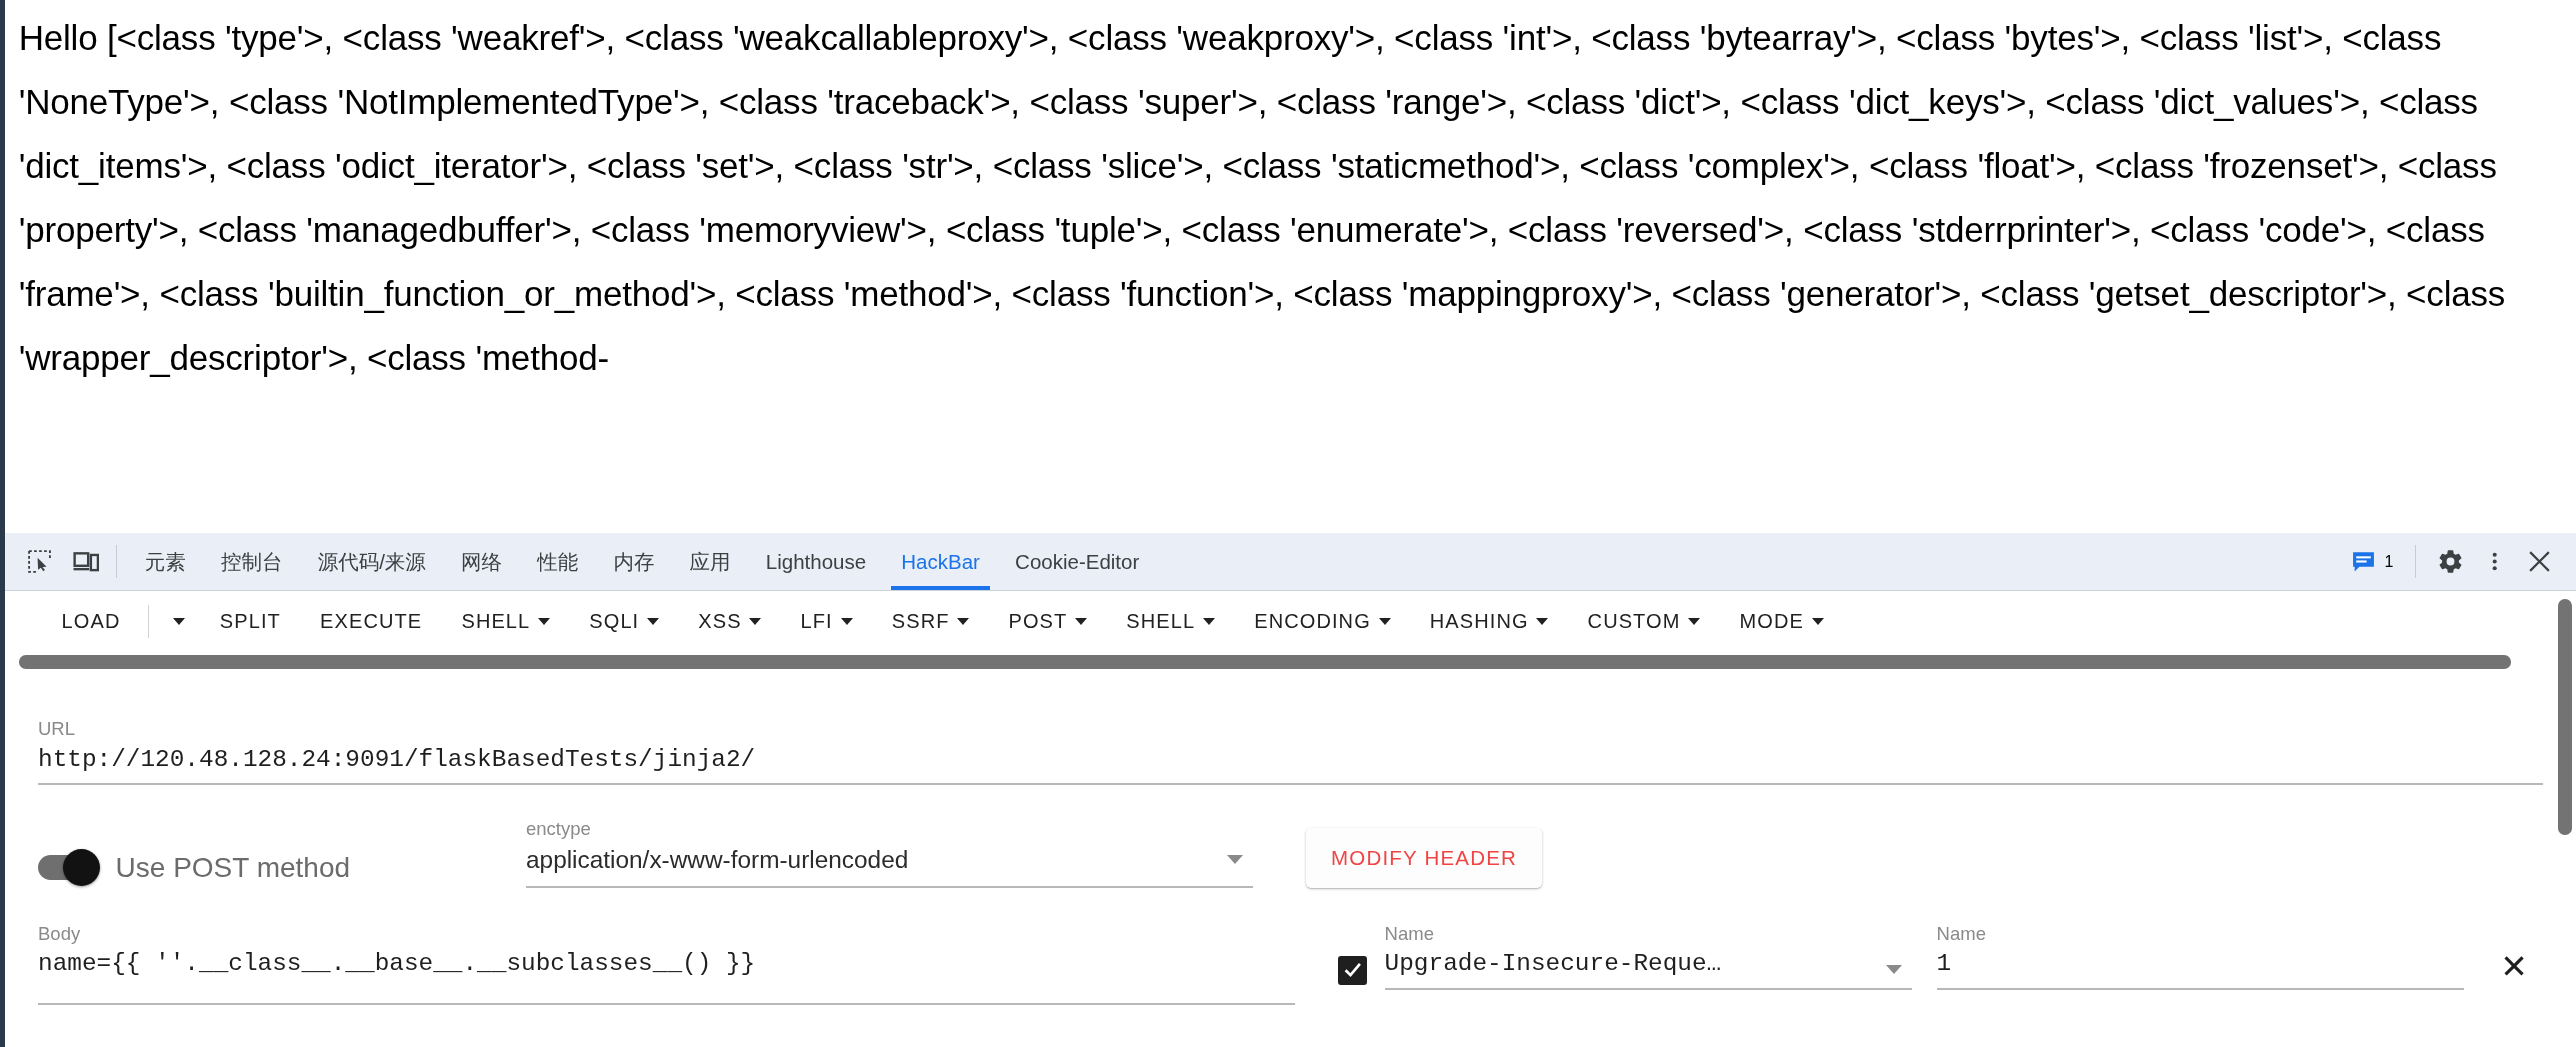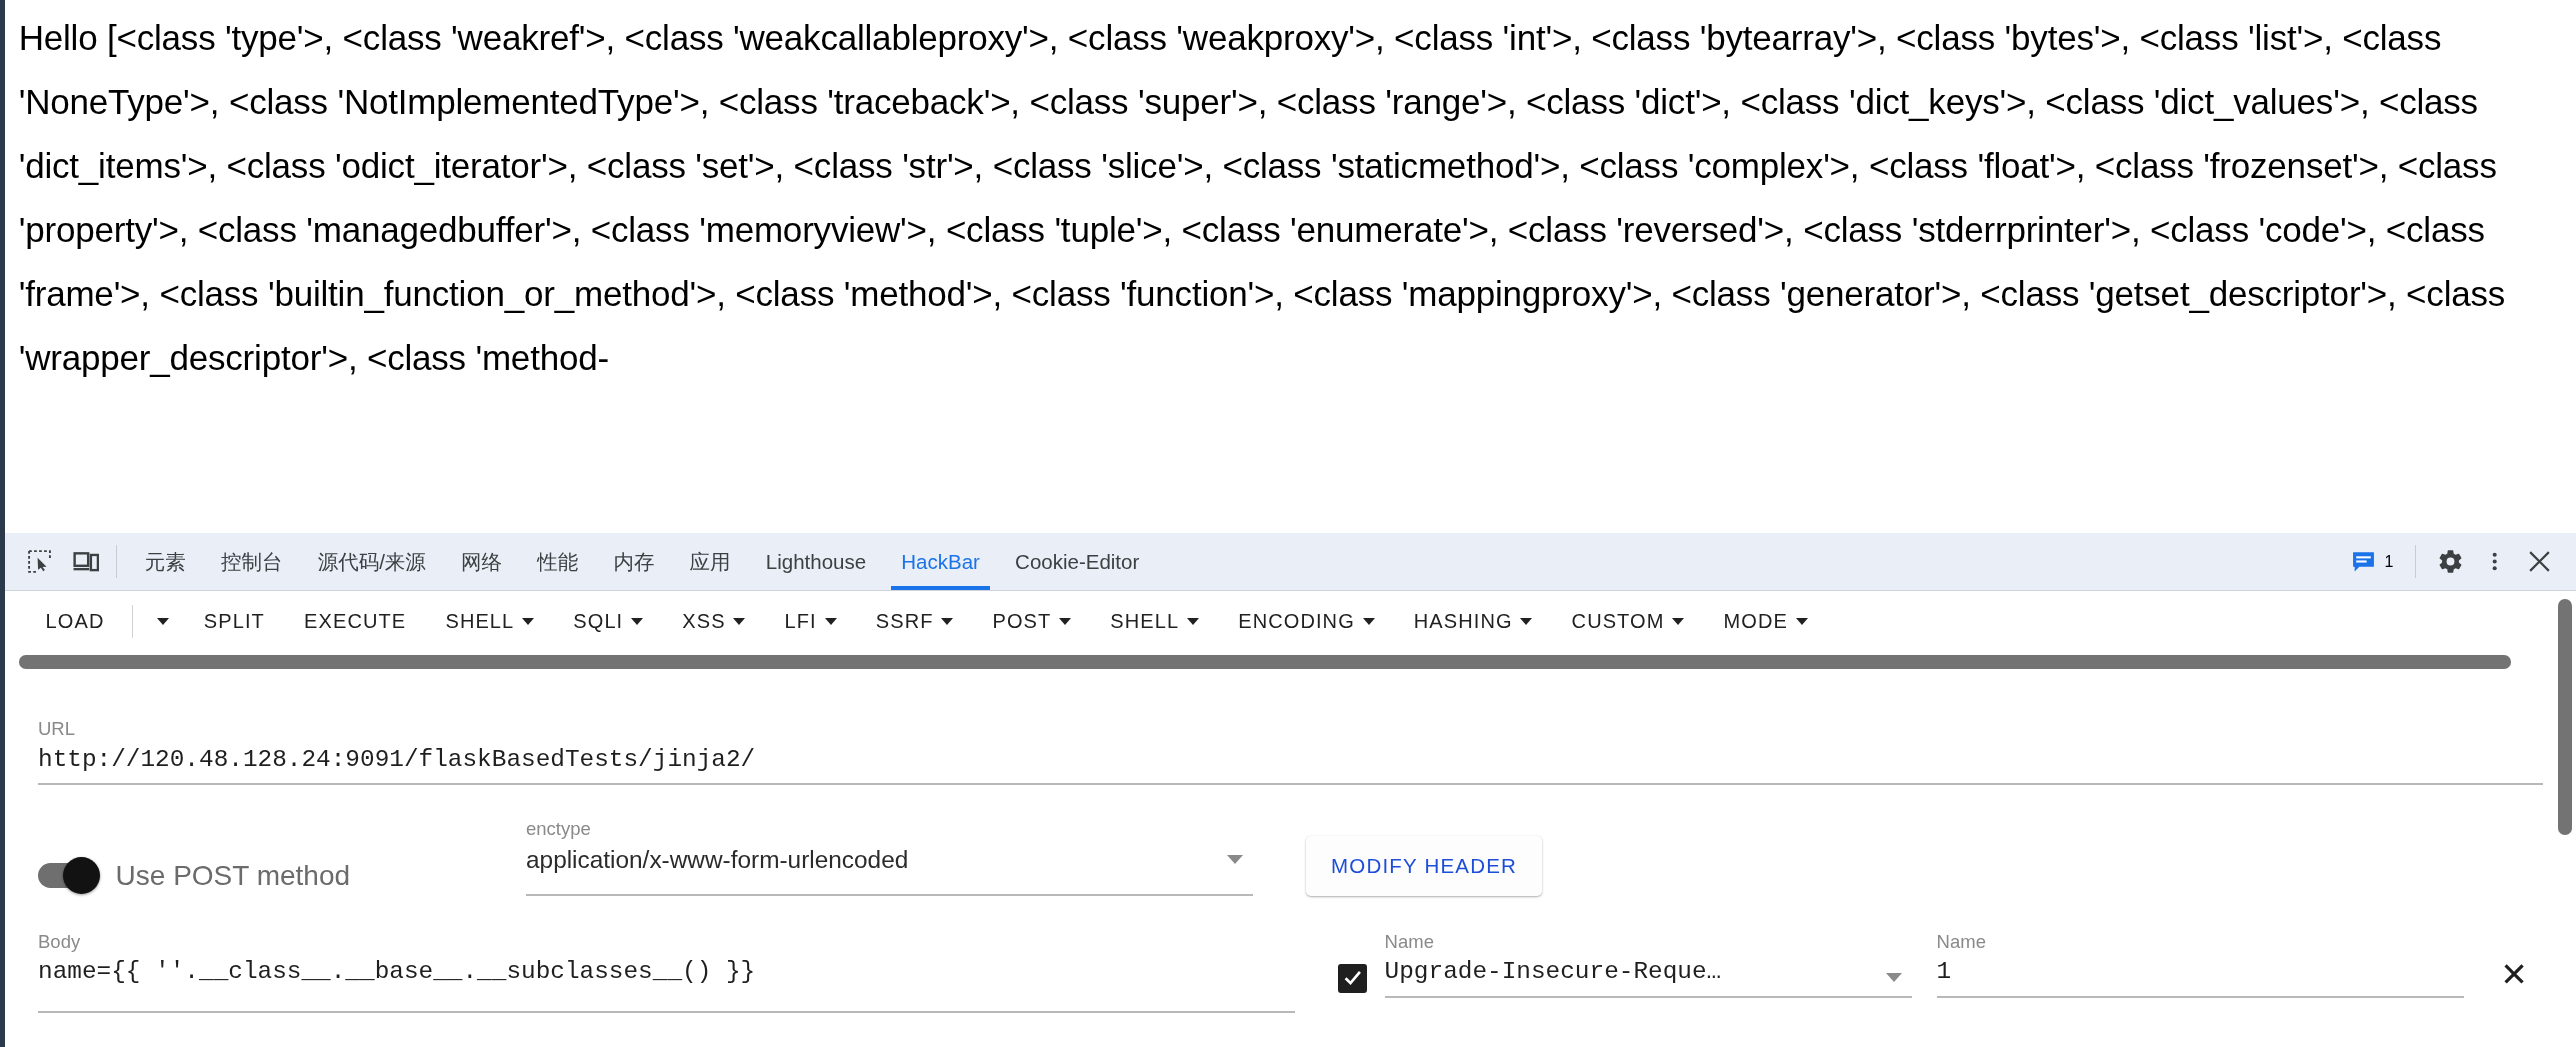--- a/index.html
+++ b/index.html
@@ -136,20 +136,21 @@
     min-height: 0;
   }
 
   .hb-toolbar {
     display: flex;
     align-items: center;
     height: 60px;
     padding: 0 25px 0 25px;
     gap: 8px;
     position: relative;
+    margin-left: 16px;
   }
   .hb-btn {
     font-family: "Liberation Sans", sans-serif;
     font-size: 20px;
     letter-spacing: 1.1px;
     color: #212121;
     padding: 9.8px 15.6px;
     cursor: pointer;
     border-radius: 3.9px;
     display: flex;
@@ -255,21 +256,21 @@
 
   .enctype-wrap {
     width: 727px;
     margin-right: 53px;
   }
   .select-line {
     display: flex;
     align-items: center;
     justify-content: space-between;
     border-bottom: 2px solid #b8b8b8;
-    padding-bottom: 20px;
+    padding-bottom: 12px;
   }
   .select-value {
     font-size: 24.4px;
     color: #2b2b2b;
     font-family: "Liberation Sans", sans-serif;
   }
   .select-caret {
     width: 0; height: 0;
     border-left: 8.8px solid transparent;
     border-right: 8.8px solid transparent;
@@ -278,21 +279,21 @@
   }
 
   .modify-header-btn {
     background: #fdfdfd;
     border: none;
     border-radius: 4.9px;
     box-shadow: 0 1px 2.9px rgba(0,0,0,0.22), 0 1px 1px rgba(0,0,0,0.12);
     font-family: "Liberation Sans", sans-serif;
     font-size: 20.5px;
     letter-spacing: 1.2px;
-    color: #1d4ed8;
+    color: #ef4444;
     padding: 17.6px 25px;
     cursor: pointer;
     white-space: nowrap;
   }
 
   .row-3 {
     display: flex;
     align-items: flex-start;
   }
   .body-wrap {

